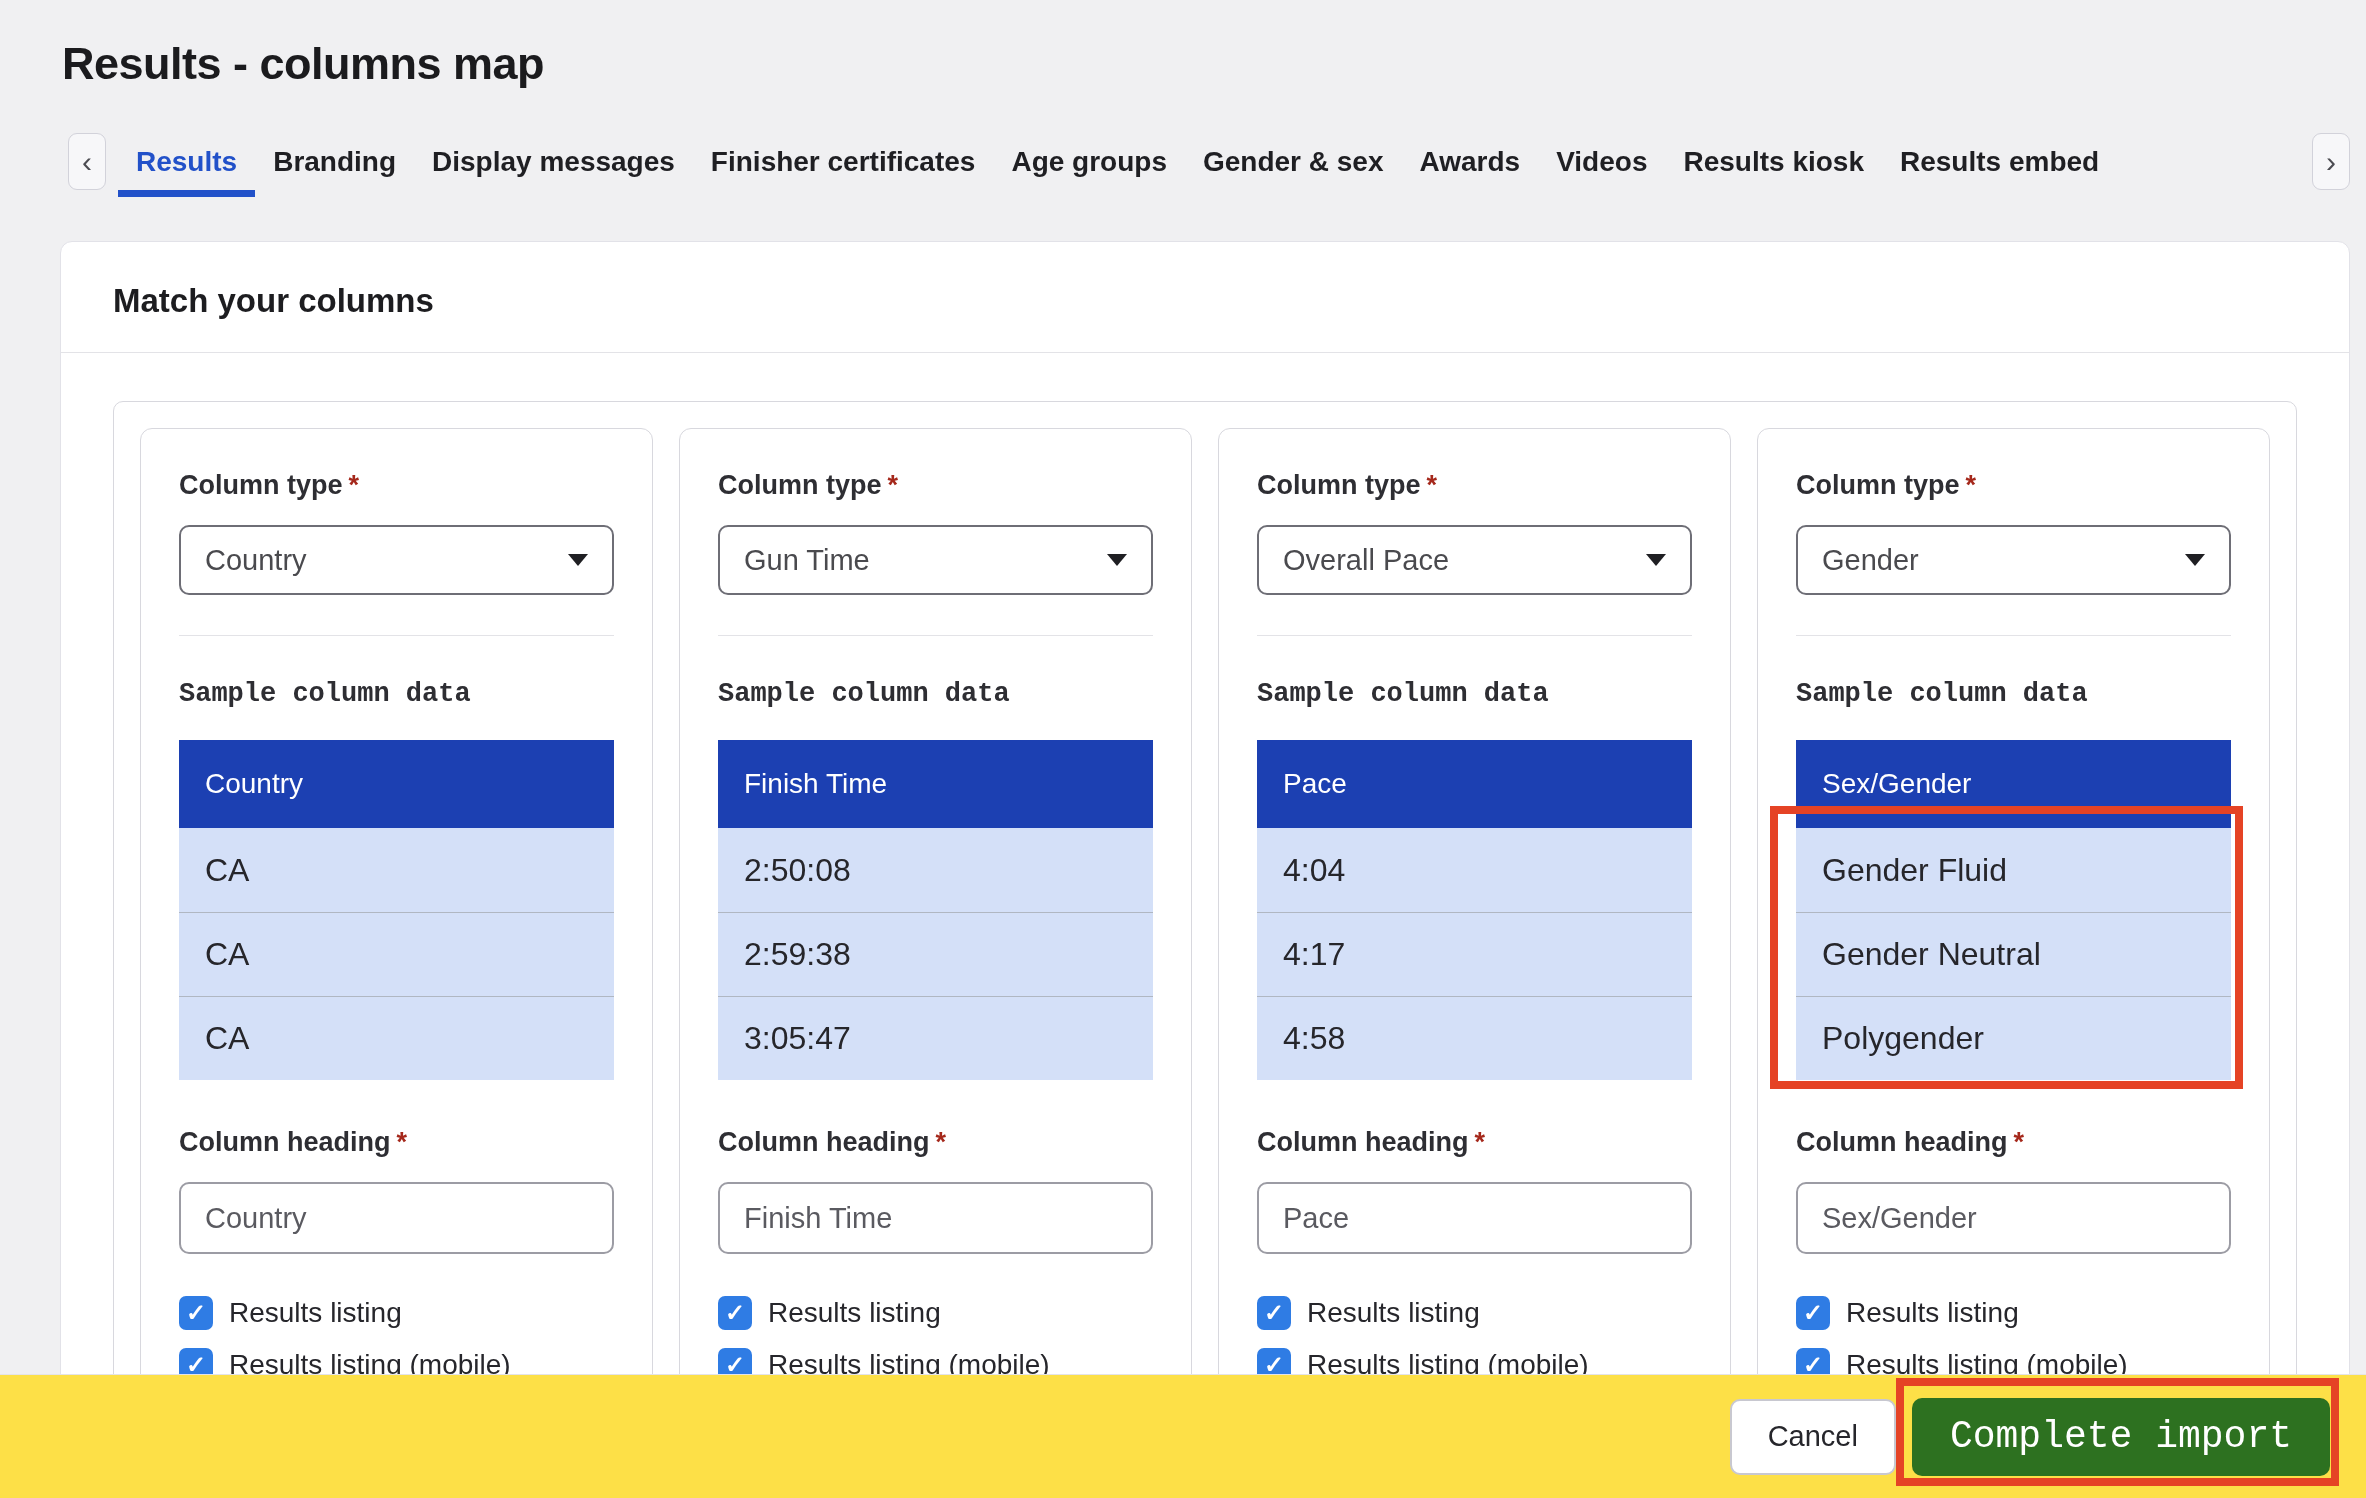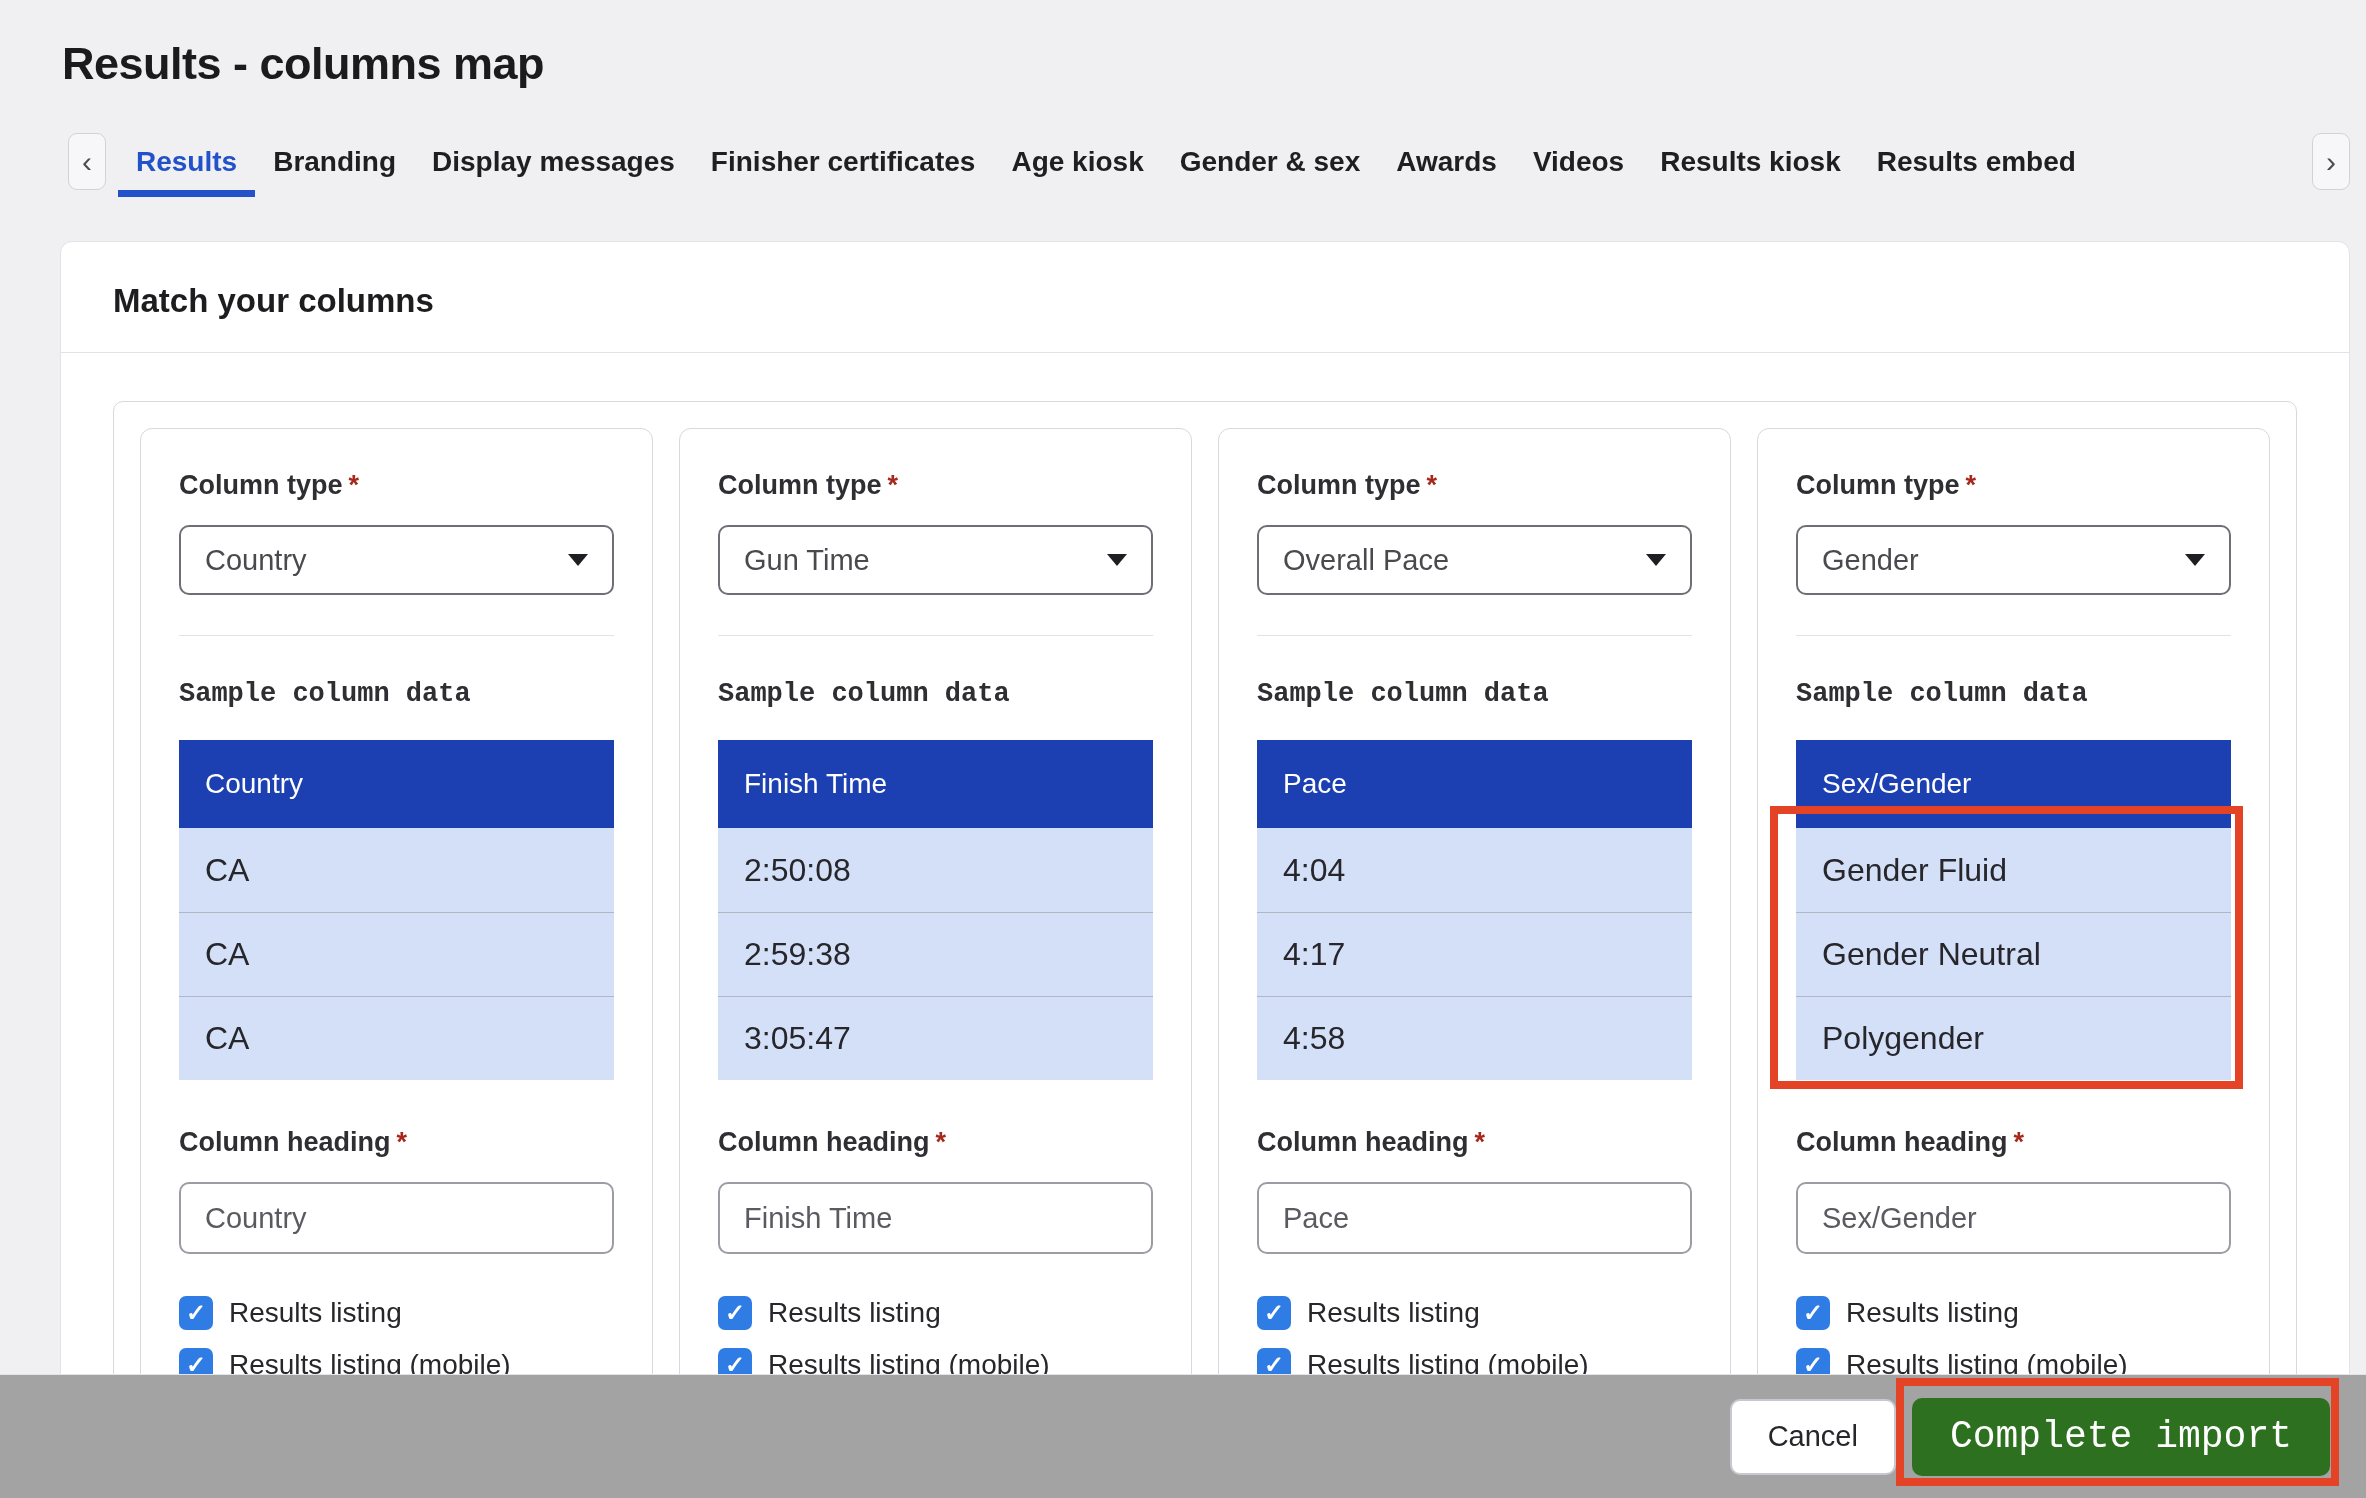--- a/index.html
+++ b/index.html
@@ -102,21 +102,21 @@
     position:absolute;left:-26px;right:-12px;top:66px;bottom:-9px;
     border:8px solid #e54325;pointer-events:none;
   }
   .annotation-btn{
     position:absolute;left:-16px;right:-9px;top:-20px;bottom:-10px;
     border:8px solid #e54325;pointer-events:none;
   }
   
   .footer{
     position:absolute;left:0;right:0;bottom:0;height:123px;
-    background:#a3a3a3;border-top:1px solid #e4e4e8;
+    background:#fde047;border-top:1px solid #e4e4e8;
     display:flex;align-items:center;justify-content:flex-end;
     padding-right:36px;gap:16px;z-index:5;
   }
   .btn-cancel{
     height:76px;min-width:160px;padding:0 36px;box-sizing:border-box;
     background:#fff;border:2px solid #c8c8d0;border-radius:10px;
     font-size:29px;color:#26262b;display:flex;align-items:center;justify-content:center;
     font-family:"Liberation Sans", sans-serif;
   }
   .btn-submit-wrap{position:relative;display:inline-flex;}
@@ -134,21 +134,21 @@
 
 <div class="tabbar">
   <div class="tab-scroll-btn">
     <span>‹</span>
   </div>
   <div class="tabs">
     <div class="tab active">Results</div>
     <div class="tab">Branding</div>
     <div class="tab">Display messages</div>
     <div class="tab">Finisher certificates</div>
-    <div class="tab">Age kiosk</div>
+    <div class="tab">Age groups</div>
     <div class="tab">Gender &amp; sex</div>
     <div class="tab">Awards</div>
     <div class="tab">Videos</div>
     <div class="tab">Results kiosk</div>
     <div class="tab">Results embed</div>
   </div>
   <div class="tab-scroll-btn">
     <span>›</span>
   </div>
 </div>

